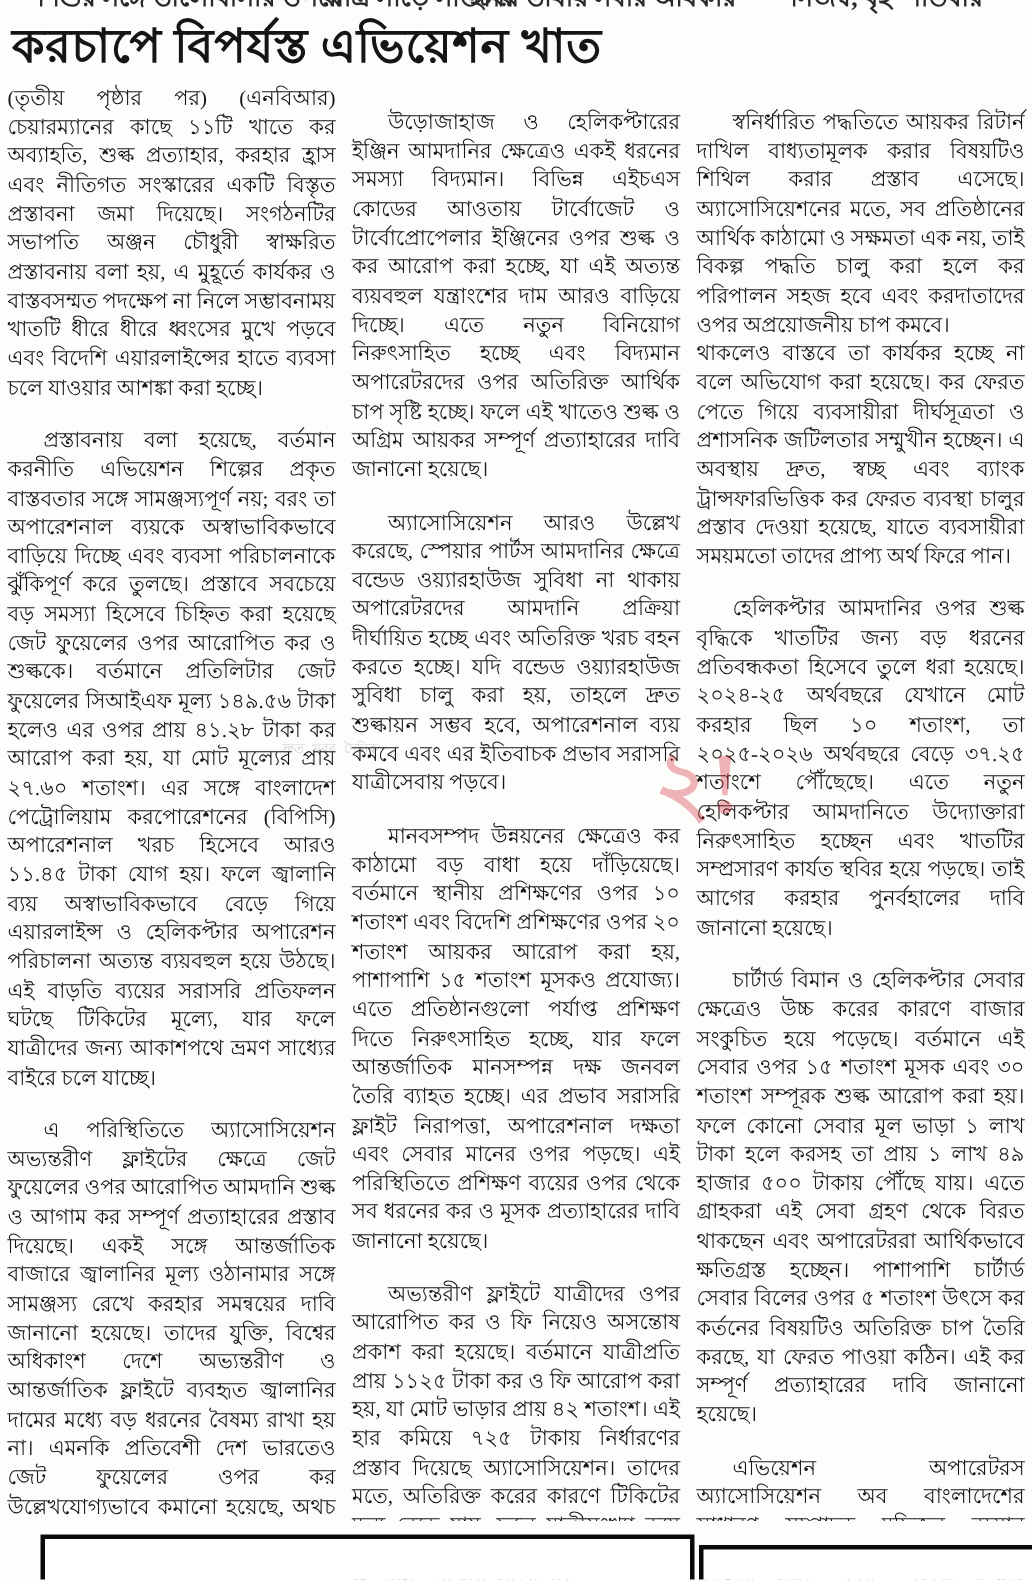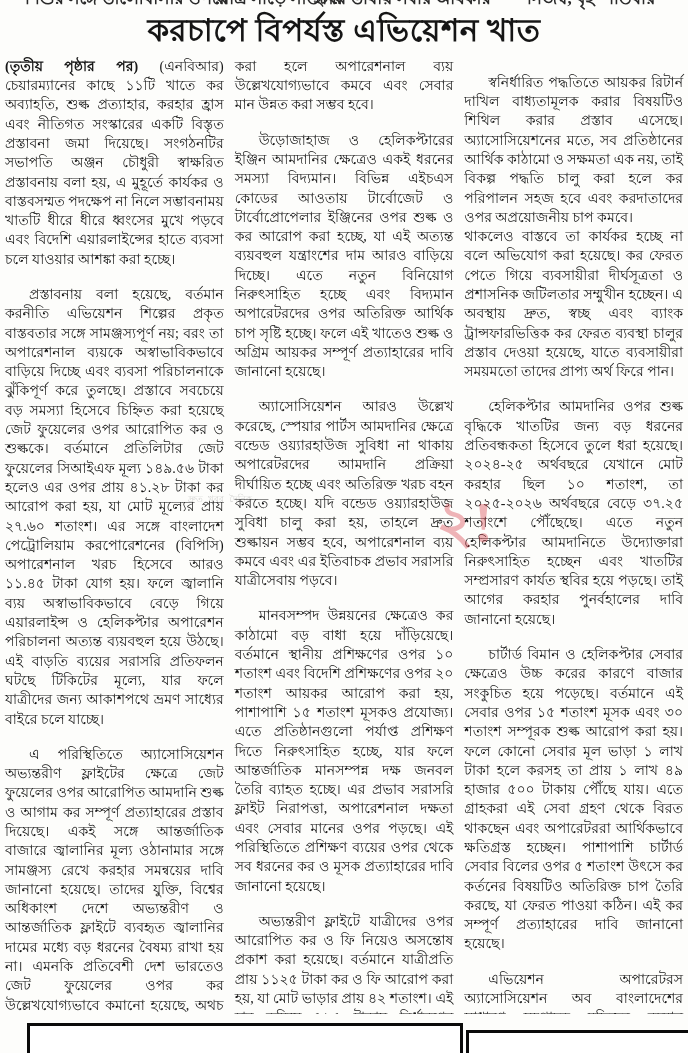--- a/index.html
+++ b/index.html
@@ -6,29 +6,29 @@
   body{
     width:688px;height:1053px;position:relative;overflow:hidden;
     background:#fdfdfb;color:#151515;
     font-family:"Liberation Serif","DejaVu Serif",serif;
   }
   
   .clip-row{position:absolute;top:0;left:0;width:688px;height:10px;overflow:hidden;}
   .clip-row .frag{position:absolute;top:-15px;font-size:17px;font-weight:700;white-space:nowrap;color:#2a2a2a;}
   
   .headline{
-    margin:14px 8px 8px;text-align:center;
+    margin:14px 8px 8px;
     font-size:31px;font-weight:700;line-height:1.12;letter-spacing:0.5px;
   }
   
   .columns{display:flex;gap:11px;padding:0 5px;align-items:flex-start;}
   .col{flex:1 1 0;min-width:0;}
   .para{margin:0;font-size:14px;line-height:19.3px;text-align:justify;}
   .para.indent{text-indent:24px;margin-top:16px;}
-  .para b{font-weight:700;}
+  .para b{font-weight:400;}
   
   .watermark{
     position:absolute;left:136px;top:490px;width:345px;height:76px;
     pointer-events:none;opacity:0.33;white-space:nowrap;
   }
   .watermark .wm-caption{
     position:absolute;left:52px;top:2px;font-size:9px;color:#555;opacity:0.8;
     font-family:Liberation Mono, monospace;
   }
   .watermark .wm-main{
@@ -60,21 +60,20 @@
 
 <h1 class="headline">করচাপে বিপর্যস্ত এভিয়েশন খাত</h1>
 
 <div class="columns">
     <div class="col">
       <p class="para"><b>(তৃতীয় পৃষ্ঠার পর) </b>(এনবিআর) চেয়ারম্যানের কাছে ১১টি খাতে কর অব্যাহতি, শুল্ক প্রত্যাহার, করহার হ্রাস এবং নীতিগত সংস্কারের একটি বিস্তৃত প্রস্তাবনা জমা দিয়েছে। সংগঠনটির সভাপতি অঞ্জন চৌধুরী স্বাক্ষরিত প্রস্তাবনায় বলা হয়, এ মুহূর্তে কার্যকর ও বাস্তবসম্মত পদক্ষেপ না নিলে সম্ভাবনাময় খাতটি ধীরে ধীরে ধ্বংসের মুখে পড়বে এবং বিদেশি এয়ারলাইন্সের হাতে ব্যবসা চলে যাওয়ার আশঙ্কা করা হচ্ছে।</p>
       <p class="para indent">প্রস্তাবনায় বলা হয়েছে, বর্তমান করনীতি এভিয়েশন শিল্পের প্রকৃত বাস্তবতার সঙ্গে সামঞ্জস্যপূর্ণ নয়; বরং তা অপারেশনাল ব্যয়কে অস্বাভাবিকভাবে বাড়িয়ে দিচ্ছে এবং ব্যবসা পরিচালনাকে ঝুঁকিপূর্ণ করে তুলছে। প্রস্তাবে সবচেয়ে বড় সমস্যা হিসেবে চিহ্নিত করা হয়েছে জেট ফুয়েলের ওপর আরোপিত কর ও শুল্ককে। বর্তমানে প্রতিলিটার জেট ফুয়েলের সিআইএফ মূল্য ১৪৯.৫৬ টাকা হলেও এর ওপর প্রায় ৪১.২৮ টাকা কর আরোপ করা হয়, যা মোট মূল্যের প্রায় ২৭.৬০ শতাংশ। এর সঙ্গে বাংলাদেশ পেট্রোলিয়াম করপোরেশনের (বিপিসি) অপারেশনাল খরচ হিসেবে আরও ১১.৪৫ টাকা যোগ হয়। ফলে জ্বালানি ব্যয় অস্বাভাবিকভাবে বেড়ে গিয়ে এয়ারলাইন্স ও হেলিকপ্টার অপারেশন পরিচালনা অত্যন্ত ব্যয়বহুল হয়ে উঠছে। এই বাড়তি ব্যয়ের সরাসরি প্রতিফলন ঘটছে টিকিটের মূল্যে, যার ফলে যাত্রীদের জন্য আকাশপথে ভ্রমণ সাধ্যের বাইরে চলে যাচ্ছে।</p>
       <p class="para indent">এ পরিস্থিতিতে অ্যাসোসিয়েশন অভ্যন্তরীণ ফ্লাইটের ক্ষেত্রে জেট ফুয়েলের ওপর আরোপিত আমদানি শুল্ক ও আগাম কর সম্পূর্ণ প্রত্যাহারের প্রস্তাব দিয়েছে। একই সঙ্গে আন্তর্জাতিক বাজারে জ্বালানির মূল্য ওঠানামার সঙ্গে সামঞ্জস্য রেখে করহার সমন্বয়ের দাবি জানানো হয়েছে। তাদের যুক্তি, বিশ্বের অধিকাংশ দেশে অভ্যন্তরীণ ও আন্তর্জাতিক ফ্লাইটে ব্যবহৃত জ্বালানির দামের মধ্যে বড় ধরনের বৈষম্য রাখা হয় না। এমনকি প্রতিবেশী দেশ ভারতেও জেট ফুয়েলের ওপর কর উল্লেখযোগ্যভাবে কমানো হয়েছে, অথচ বাংলাদেশে উল্টো করের পরিমাণ ক্রমাগত বৃদ্ধি পাচ্ছে, যা এই খাতের প্রতিযোগিতা সক্ষমতাকে ক্ষুণ্ন করছে। অন্যদিকে উড়োজাহাজ ও হেলিকপ্টারের যন্ত্রাংশ আমদানির ক্ষেত্রেও উচ্চ শুল্ক ও কর বড় ধরনের প্রতিবন্ধকতা সৃষ্টি করছে বলে প্রস্তাবে উল্লেখ করা হয়েছে। বর্তমানে এসব যন্ত্রাংশের ওপর আমদানি শুল্ক এবং অগ্রিম আয়কর আরোপ করা হয়, যা ২০২৫-২৬ অর্থবছরে আরও বাড়ানো হয়েছে। এর ফলে রক্ষণাবেক্ষণ ব্যয় বহুগুণে বেড়ে যাচ্ছে এবং অপারেটরদের জন্য নিয়মিত ও নিরাপদ অপারেশন বজায় রাখা কঠিন হয়ে পড়ছে। অ্যাসোসিয়েশন বলেছে, এ খাতে আরোপিত শুল্ক ও কর সম্পূর্ণ প্রত্যাহার</p>
     </div>
     <div class="col">
-      <p class="para">করা হলে অপারেশনাল ব্যয় উল্লেখযোগ্যভাবে কমবে এবং সেবার মান উন্নত করা সম্ভব হবে।</p>
       <p class="para indent">উড়োজাহাজ ও হেলিকপ্টারের ইঞ্জিন আমদানির ক্ষেত্রেও একই ধরনের সমস্যা বিদ্যমান। বিভিন্ন এইচএস কোডের আওতায় টার্বোজেট ও টার্বোপ্রোপেলার ইঞ্জিনের ওপর শুল্ক ও কর আরোপ করা হচ্ছে, যা এই অত্যন্ত ব্যয়বহুল যন্ত্রাংশের দাম আরও বাড়িয়ে দিচ্ছে। এতে নতুন বিনিয়োগ নিরুৎসাহিত হচ্ছে এবং বিদ্যমান অপারেটরদের ওপর অতিরিক্ত আর্থিক চাপ সৃষ্টি হচ্ছে। ফলে এই খাতেও শুল্ক ও অগ্রিম আয়কর সম্পূর্ণ প্রত্যাহারের দাবি জানানো হয়েছে।</p>
       <p class="para indent">অ্যাসোসিয়েশন আরও উল্লেখ করেছে, স্পেয়ার পার্টস আমদানির ক্ষেত্রে বন্ডেড ওয়্যারহাউজ সুবিধা না থাকায় অপারেটরদের আমদানি প্রক্রিয়া দীর্ঘায়িত হচ্ছে এবং অতিরিক্ত খরচ বহন করতে হচ্ছে। যদি বন্ডেড ওয়্যারহাউজ সুবিধা চালু করা হয়, তাহলে দ্রুত শুল্কায়ন সম্ভব হবে, অপারেশনাল ব্যয় কমবে এবং এর ইতিবাচক প্রভাব সরাসরি যাত্রীসেবায় পড়বে।</p>
       <p class="para indent">মানবসম্পদ উন্নয়নের ক্ষেত্রেও কর কাঠামো বড় বাধা হয়ে দাঁড়িয়েছে। বর্তমানে স্থানীয় প্রশিক্ষণের ওপর ১০ শতাংশ এবং বিদেশি প্রশিক্ষণের ওপর ২০ শতাংশ আয়কর আরোপ করা হয়, পাশাপাশি ১৫ শতাংশ মূসকও প্রযোজ্য। এতে প্রতিষ্ঠানগুলো পর্যাপ্ত প্রশিক্ষণ দিতে নিরুৎসাহিত হচ্ছে, যার ফলে আন্তর্জাতিক মানসম্পন্ন দক্ষ জনবল তৈরি ব্যাহত হচ্ছে। এর প্রভাব সরাসরি ফ্লাইট নিরাপত্তা, অপারেশনাল দক্ষতা এবং সেবার মানের ওপর পড়ছে। এই পরিস্থিতিতে প্রশিক্ষণ ব্যয়ের ওপর থেকে সব ধরনের কর ও মূসক প্রত্যাহারের দাবি জানানো হয়েছে।</p>
       <p class="para indent">অভ্যন্তরীণ ফ্লাইটে যাত্রীদের ওপর আরোপিত কর ও ফি নিয়েও অসন্তোষ প্রকাশ করা হয়েছে। বর্তমানে যাত্রীপ্রতি প্রায় ১১২৫ টাকা কর ও ফি আরোপ করা হয়, যা মোট ভাড়ার প্রায় ৪২ শতাংশ। এই হার কমিয়ে ৭২৫ টাকায় নির্ধারণের প্রস্তাব দিয়েছে অ্যাসোসিয়েশন। তাদের মতে, অতিরিক্ত করের কারণে টিকিটের মূল্য বেড়ে যায়, ফলে যাত্রীসংখ্যা কমে এবং দীর্ঘমেয়াদে সরকারের রাজস্বও প্রত্যাশিত মাত্রায় আসে না।</p>
     </div>
     <div class="col">
       <p class="para indent">স্বনির্ধারিত পদ্ধতিতে আয়কর রিটার্ন দাখিল বাধ্যতামূলক করার বিষয়টিও শিথিল করার প্রস্তাব এসেছে। অ্যাসোসিয়েশনের মতে, সব প্রতিষ্ঠানের আর্থিক কাঠামো ও সক্ষমতা এক নয়, তাই বিকল্প পদ্ধতি চালু করা হলে কর পরিপালন সহজ হবে এবং করদাতাদের ওপর অপ্রয়োজনীয় চাপ কমবে।</p>
       <p class="para">থাকলেও বাস্তবে তা কার্যকর হচ্ছে না বলে অভিযোগ করা হয়েছে। কর ফেরত পেতে গিয়ে ব্যবসায়ীরা দীর্ঘসূত্রতা ও প্রশাসনিক জটিলতার সম্মুখীন হচ্ছেন। এ অবস্থায় দ্রুত, স্বচ্ছ এবং ব্যাংক ট্রান্সফারভিত্তিক কর ফেরত ব্যবস্থা চালুর প্রস্তাব দেওয়া হয়েছে, যাতে ব্যবসায়ীরা সময়মতো তাদের প্রাপ্য অর্থ ফিরে পান।</p>
       <p class="para indent">হেলিকপ্টার আমদানির ওপর শুল্ক বৃদ্ধিকে খাতটির জন্য বড় ধরনের প্রতিবন্ধকতা হিসেবে তুলে ধরা হয়েছে। ২০২৪-২৫ অর্থবছরে যেখানে মোট করহার ছিল ১০ শতাংশ, তা ২০২৫-২০২৬ অর্থবছরে বেড়ে ৩৭.২৫ শতাংশে পৌঁছেছে। এতে নতুন হেলিকপ্টার আমদানিতে উদ্যোক্তারা নিরুৎসাহিত হচ্ছেন এবং খাতটির সম্প্রসারণ কার্যত স্থবির হয়ে পড়ছে। তাই আগের করহার পুনর্বহালের দাবি জানানো হয়েছে।</p>
       <p class="para indent">চার্টার্ড বিমান ও হেলিকপ্টার সেবার ক্ষেত্রেও উচ্চ করের কারণে বাজার সংকুচিত হয়ে পড়েছে। বর্তমানে এই সেবার ওপর ১৫ শতাংশ মূসক এবং ৩০ শতাংশ সম্পূরক শুল্ক আরোপ করা হয়। ফলে কোনো সেবার মূল ভাড়া ১ লাখ টাকা হলে করসহ তা প্রায় ১ লাখ ৪৯ হাজার ৫০০ টাকায় পৌঁছে যায়। এতে গ্রাহকরা এই সেবা গ্রহণ থেকে বিরত থাকছেন এবং অপারেটররা আর্থিকভাবে ক্ষতিগ্রস্ত হচ্ছেন। পাশাপাশি চার্টার্ড সেবার বিলের ওপর ৫ শতাংশ উৎসে কর কর্তনের বিষয়টিও অতিরিক্ত চাপ তৈরি করছে, যা ফেরত পাওয়া কঠিন। এই কর সম্পূর্ণ প্রত্যাহারের দাবি জানানো হয়েছে।</p>

